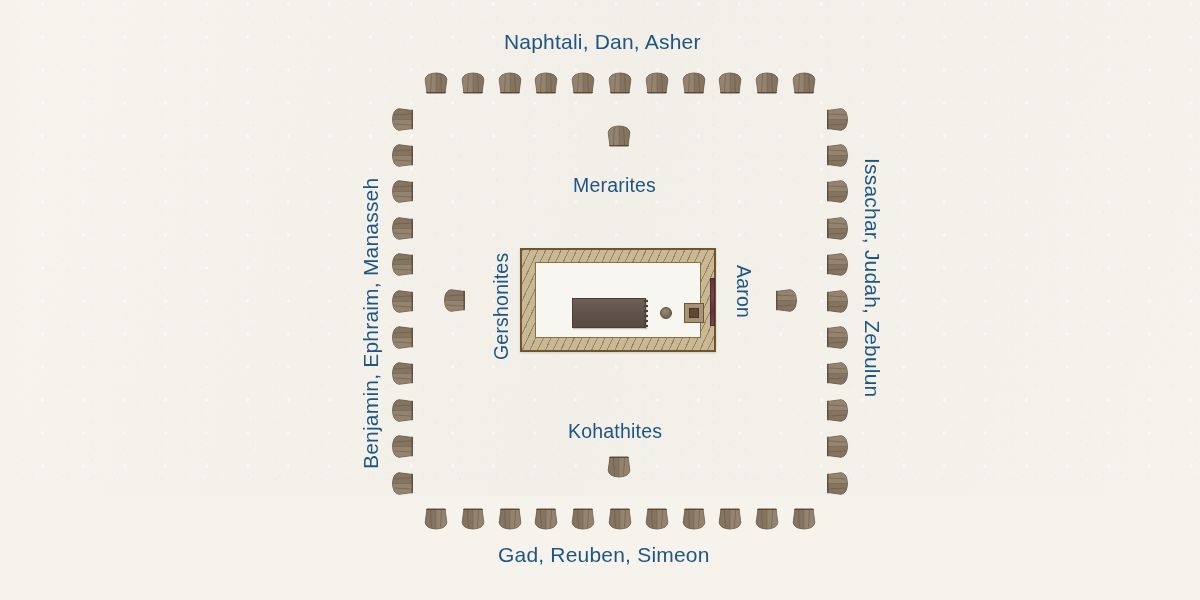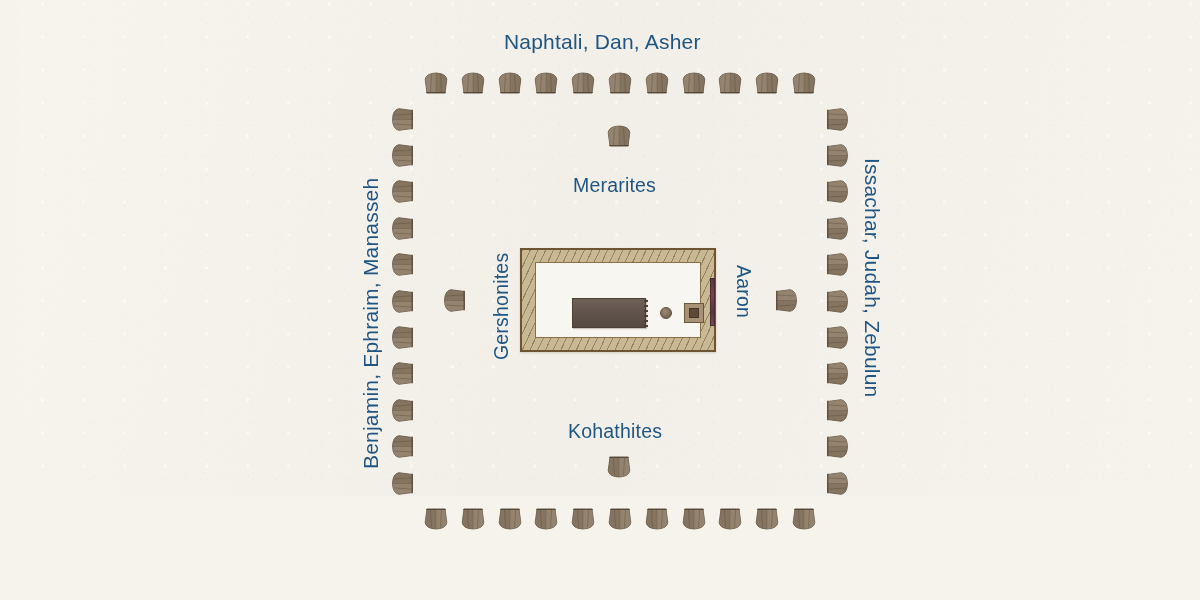--- a/index.html
+++ b/index.html
@@ -152,20 +152,21 @@
     box-sizing: border-box;
   }
 </style>
 </head>
 <body>
 
 <div id="stage">
 
   <div class="label" style="left:484px; top:31px;">Naphtali,  Dan,  Asher</div>
 
+  <div class="label" style="left:478px; top:544px;">Gad,  Reuben,  Simeon</div>
 
   <div class="label rot-ccw" style="left:340px; top:469px;">Benjamin,  Ephraim,  Manasseh</div>
 
   <div class="label rot-cw" style="left:863px; top:158px;">Issachar,  Judah,  Zebulun</div>
 
   <div class="label small" style="left:553px; top:176px;">Merarites</div>
 
   <div class="label small" style="left:548px; top:422px;">Kohathites</div>
 
   <div class="label small rot-ccw" style="left:472px; top:360px;">Gershonites</div>

